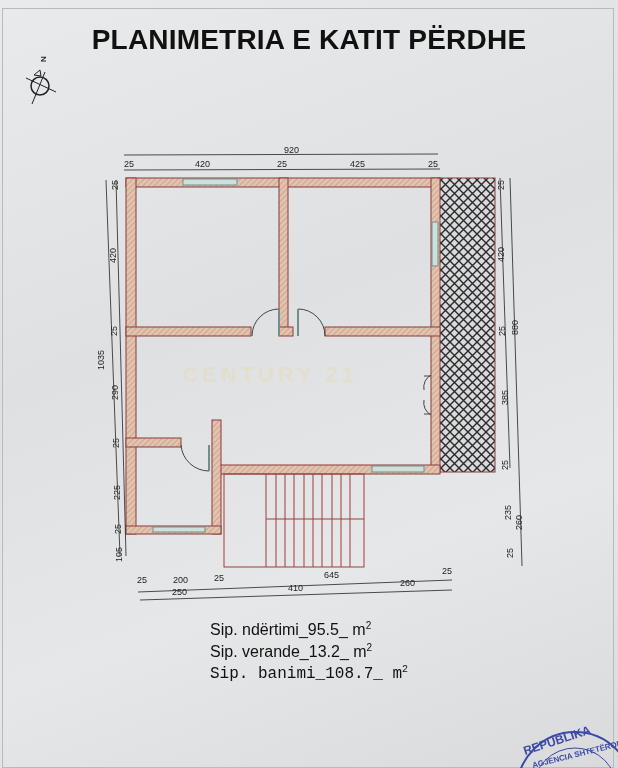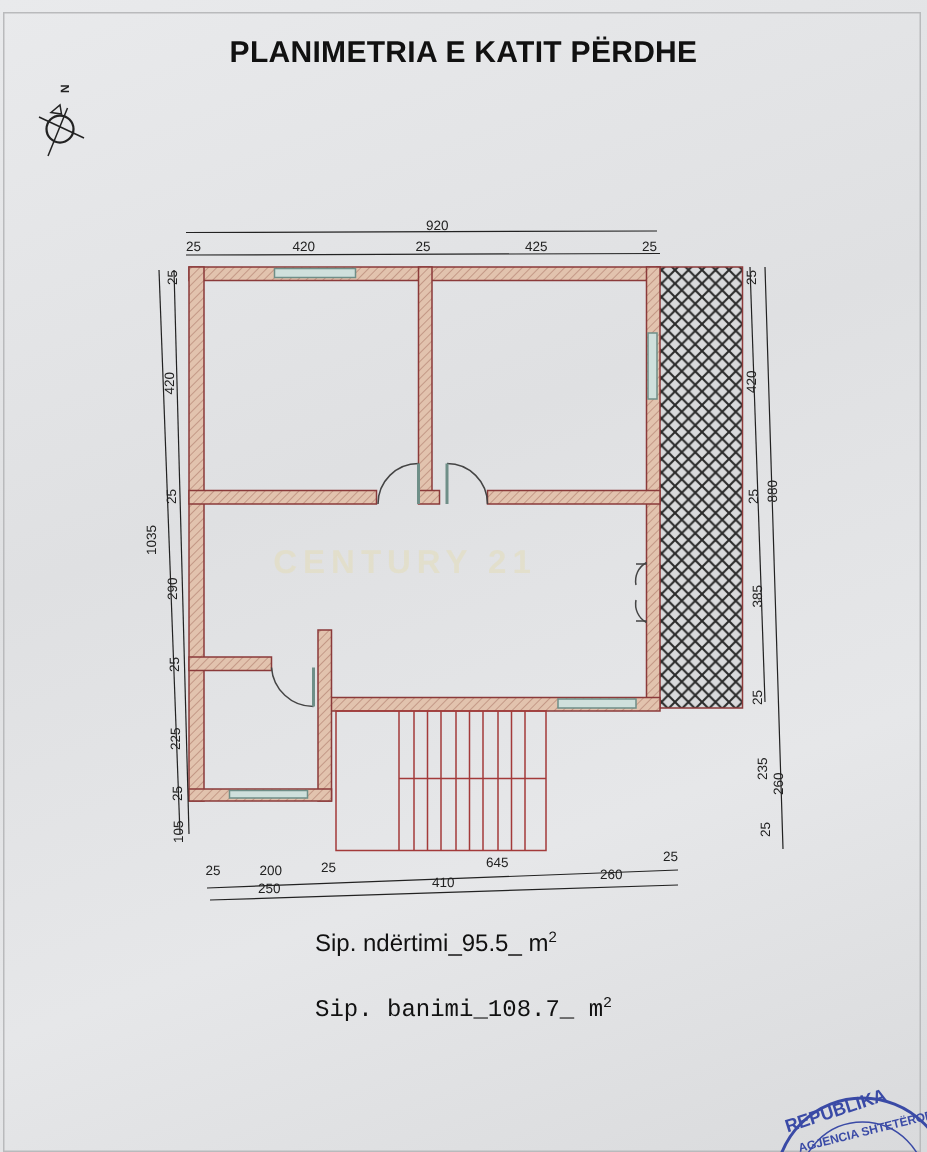--- a/index.html
+++ b/index.html
@@ -1,19 +1,19 @@
 <!DOCTYPE html>
 <html><head>
 <meta charset="utf-8">
 <style>
   html,body{margin:0;padding:0;}
   body{width:618px;height:768px;overflow:hidden;background:#8a8c8e;font-family:"Liberation Sans",sans-serif;position:relative;}
   .sheet{position:absolute;left:0;top:0;width:618px;height:768px;background:linear-gradient(160deg,#e9eaec 0%,#dfe0e2 40%,#e6e7e9 70%,#d9dadc 100%);}
   .sheet-border{position:absolute;left:2px;top:8px;width:610px;height:758px;border:1px solid #b9babc;}
-  .title{position:absolute;left:0;width:618px;top:24px;text-align:center;font-weight:bold;font-size:20px;color:#111;letter-spacing:0.2px;}
+  .title{position:absolute;left:0;width:618px;top:24px;text-align:center;font-weight:bold;font-size:28px;color:#111;letter-spacing:0.2px;}
   svg{position:absolute;left:0;top:0;}
   .dim{font-family:"Liberation Sans",sans-serif;font-size:9px;fill:#222;}
   .area{position:absolute;left:210px;font-size:16px;color:#111;text-align:right;}
   .area sup{font-size:10px;}
   .stamp-text{font-family:"Liberation Sans",sans-serif;font-weight:bold;fill:#3a4aa6;}
 </style>
 </head>
 <body>
 
 <div class="sheet">
@@ -152,14 +152,15 @@
 
     <g>
       <circle cx="575" cy="790" r="58" fill="none" stroke="#3a4aa6" stroke-width="2"></circle>
       <circle cx="575" cy="790" r="42" fill="none" stroke="#3a4aa6" stroke-width="1"></circle>
       <text x="525" y="755" class="stamp-text" font-size="12" transform="rotate(-18 525 755)">REPUBLIKA</text>
       <text x="533" y="768" class="stamp-text" font-size="8" transform="rotate(-14 533 768)">AGJENCIA SHTETËRORE</text>
     </g>
   </svg>
 
   <div class="area" style="top:620px;"><span>Sip. ndërtimi_95.5_ m</span><sup>2</sup></div>
+  <div class="area" style="top:642px;"><span>Sip. verande_13.2_ m</span><sup>2</sup></div>
   <div class="area" style="top:664px;font-family:Liberation Mono, monospace;"><span>Sip. banimi_108.7_ m</span><sup>2</sup></div>
 </div>
 
 </body></html>

